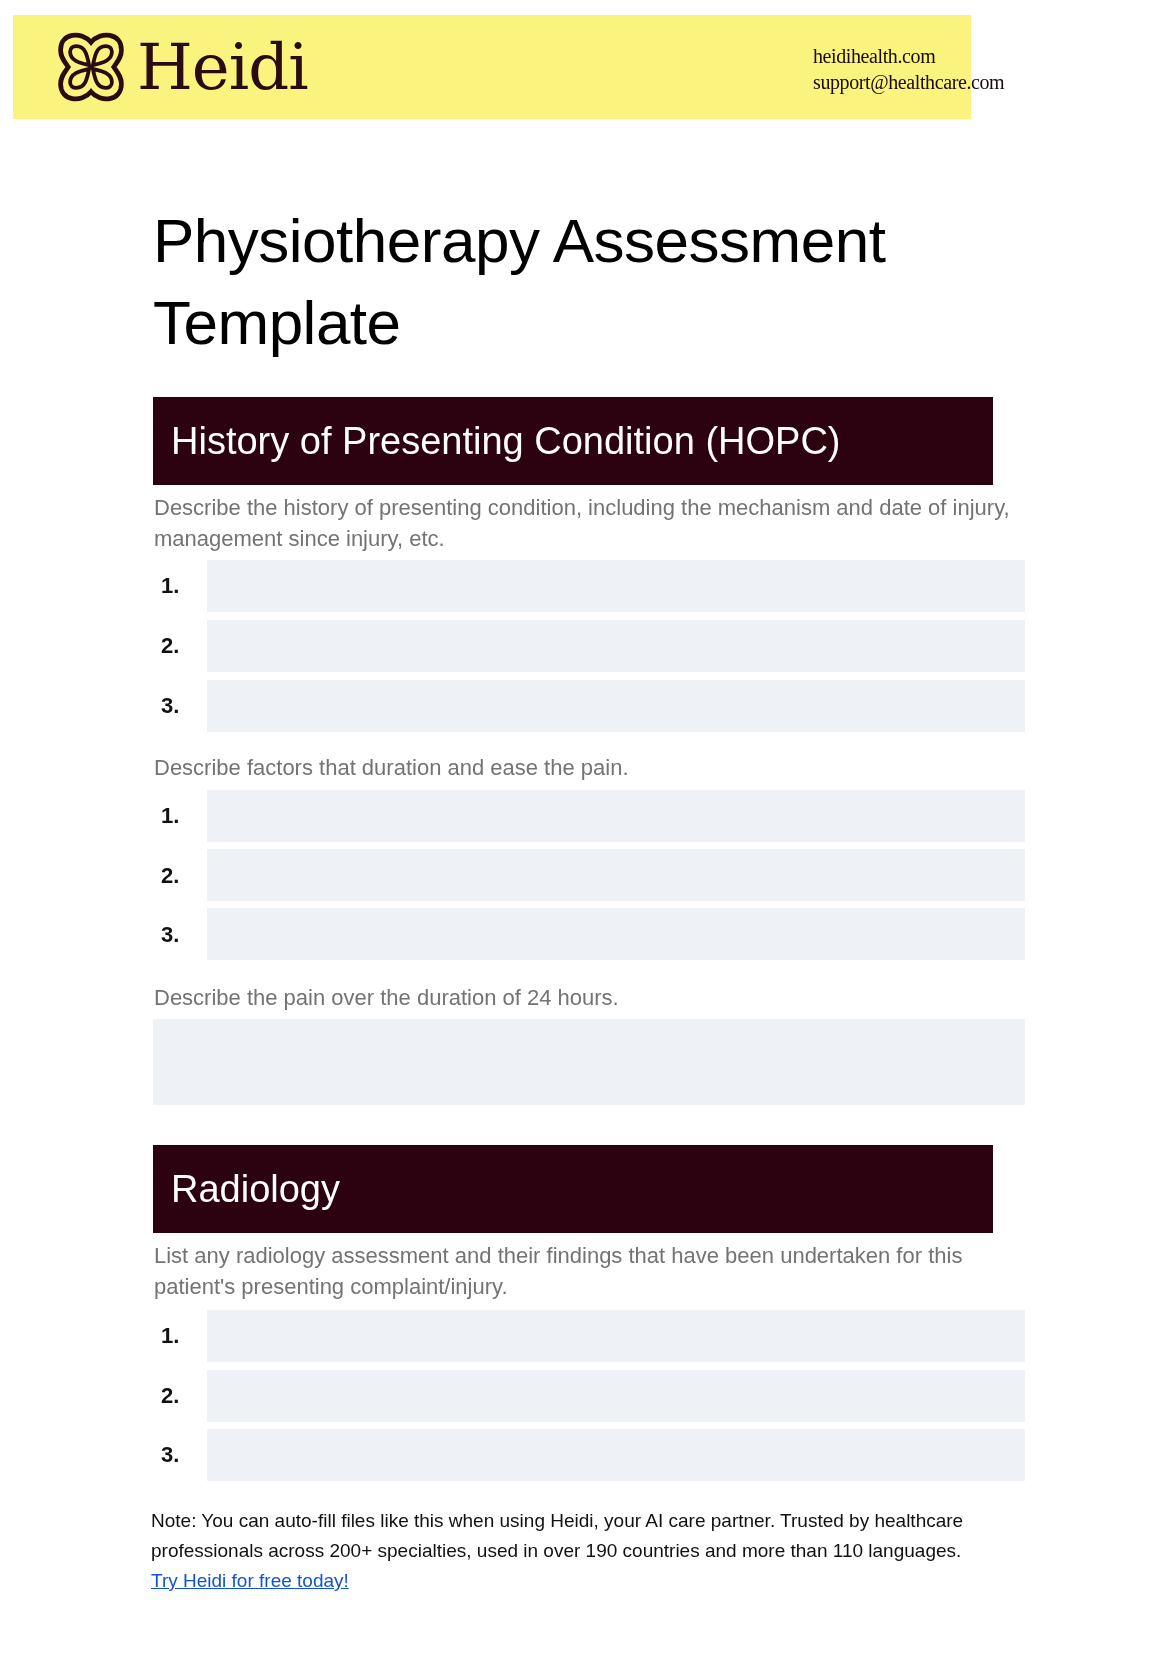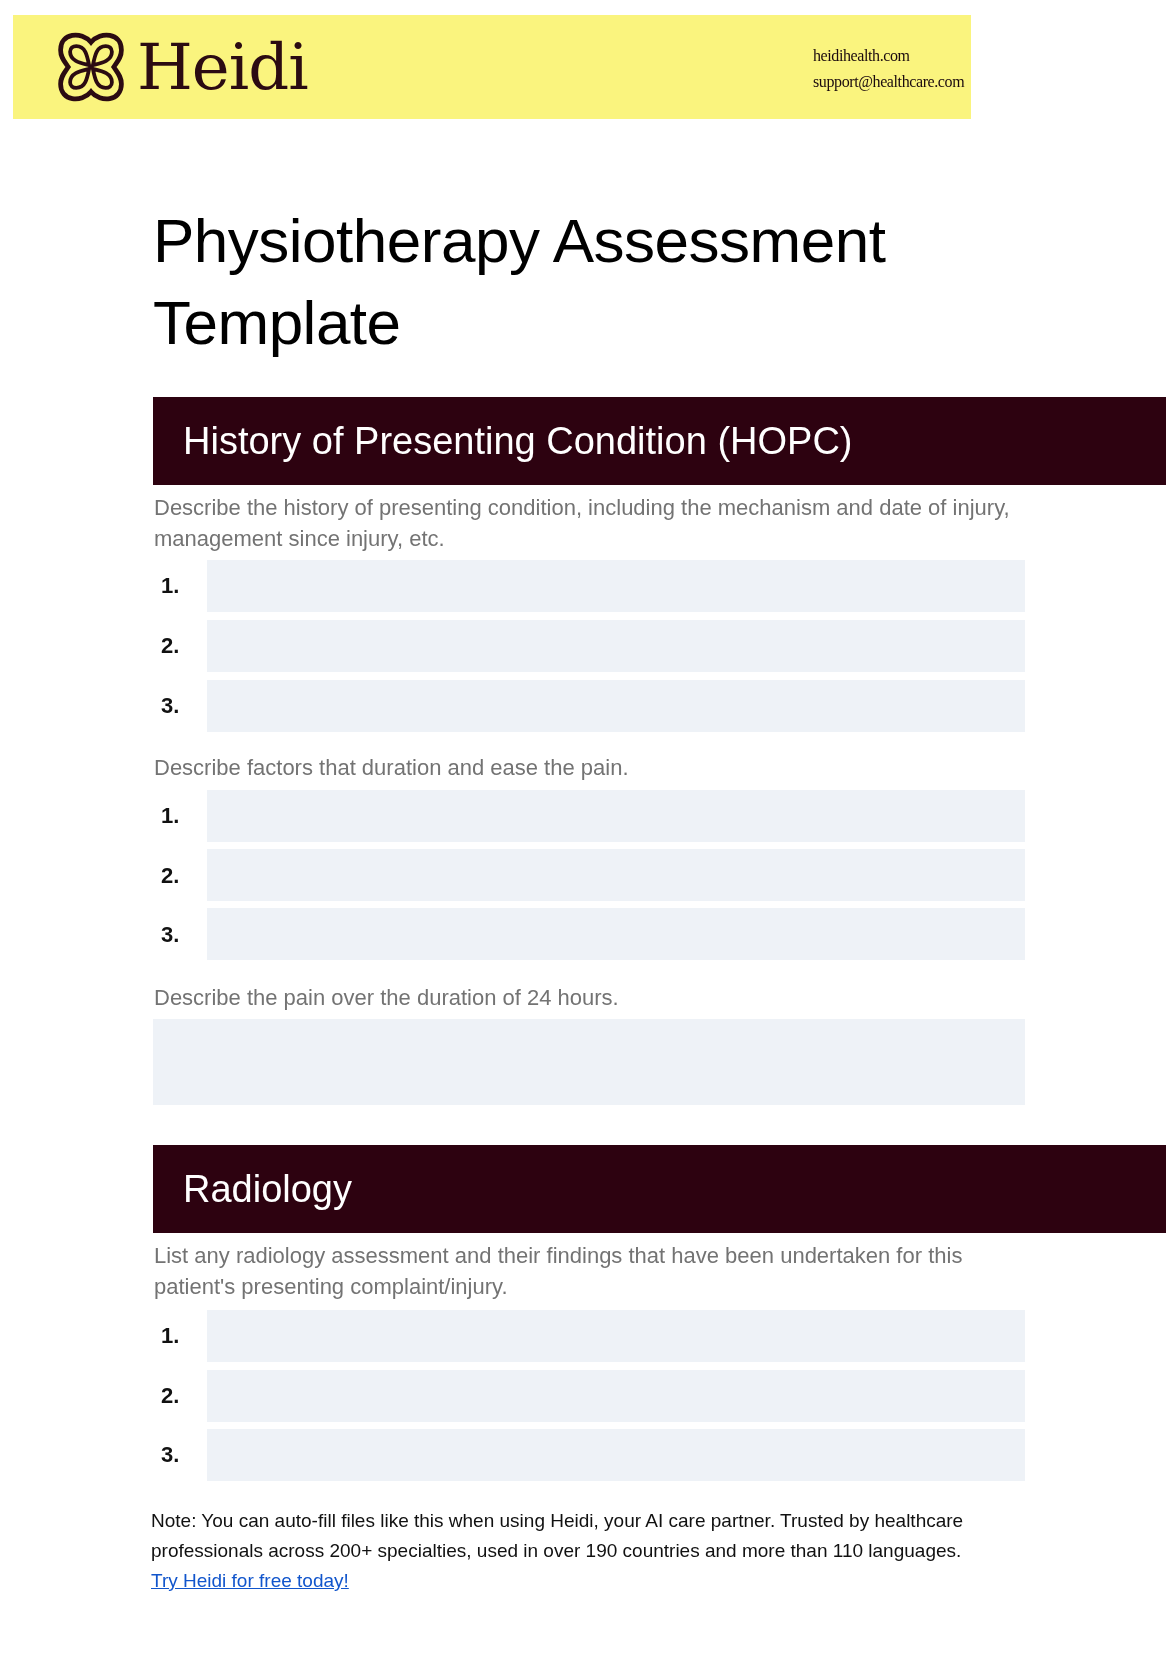--- a/index.html
+++ b/index.html
@@ -5,26 +5,26 @@
   html, body { margin: 0; padding: 0; background: #ffffff; }
   body { width: 1176px; height: 1674px; position: relative; overflow: hidden;
          font-family: "Liberation Sans", sans-serif; color: #111111; }
   .banner { position: absolute; left: 13px; top: 15px; width: 958px; height: 104px;
             background: #faf47e; }
   .logo { position: absolute; left: 40px; top: 14px; display: flex; align-items: center; }
   .logo svg { width: 76px; height: 76px; }
   .logo-text { font-family: "DejaVu Serif", serif; font-size: 64px; color: #2b0b12;
                margin-left: 8px; letter-spacing: -1px; line-height: 1; }
   .contact { position: absolute; left: 800px; top: 28px; font-family: "Liberation Serif", serif;
-             font-size: 16px; color: #1a0a0e; line-height: 26px; letter-spacing: -0.4px; }
+             font-size: 20px; color: #1a0a0e; line-height: 26px; letter-spacing: -0.4px; }
   .title { position: absolute; left: 153px; top: 200px; width: 880px; font-size: 62px;
            line-height: 82px; font-weight: 400; color: #000000; letter-spacing: -0.5px; }
-  .section-header { position: absolute; left: 153px; width: 1013px; height: 88px;
+  .section-header { position: absolute; left: 153px; width: 840px; height: 88px;
                     background: #2d0210; color: #ffffff; box-sizing: border-box;
-                    padding-left: 30px; display: flex; align-items: center; font-size: 38px; }
+                    padding-left: 18px; display: flex; align-items: center; font-size: 38px; }
   .prompt { position: absolute; left: 154px; width: 870px; font-size: 22px; line-height: 31px;
             color: #737373; }
   .num { position: absolute; left: 161px; font-size: 22px; font-weight: 700; color: #111; }
   .field { position: absolute; left: 207px; width: 818px; height: 52px; background: #eef2f7; }
   .bigfield { position: absolute; left: 153px; width: 872px; height: 86px; background: #eef2f7; }
   .note { position: absolute; left: 151px; top: 1506px; width: 880px; font-size: 19px;
           line-height: 30px; color: #111; }
   .note a { color: #1155cc; text-decoration: underline; }
 </style>
 </head>

